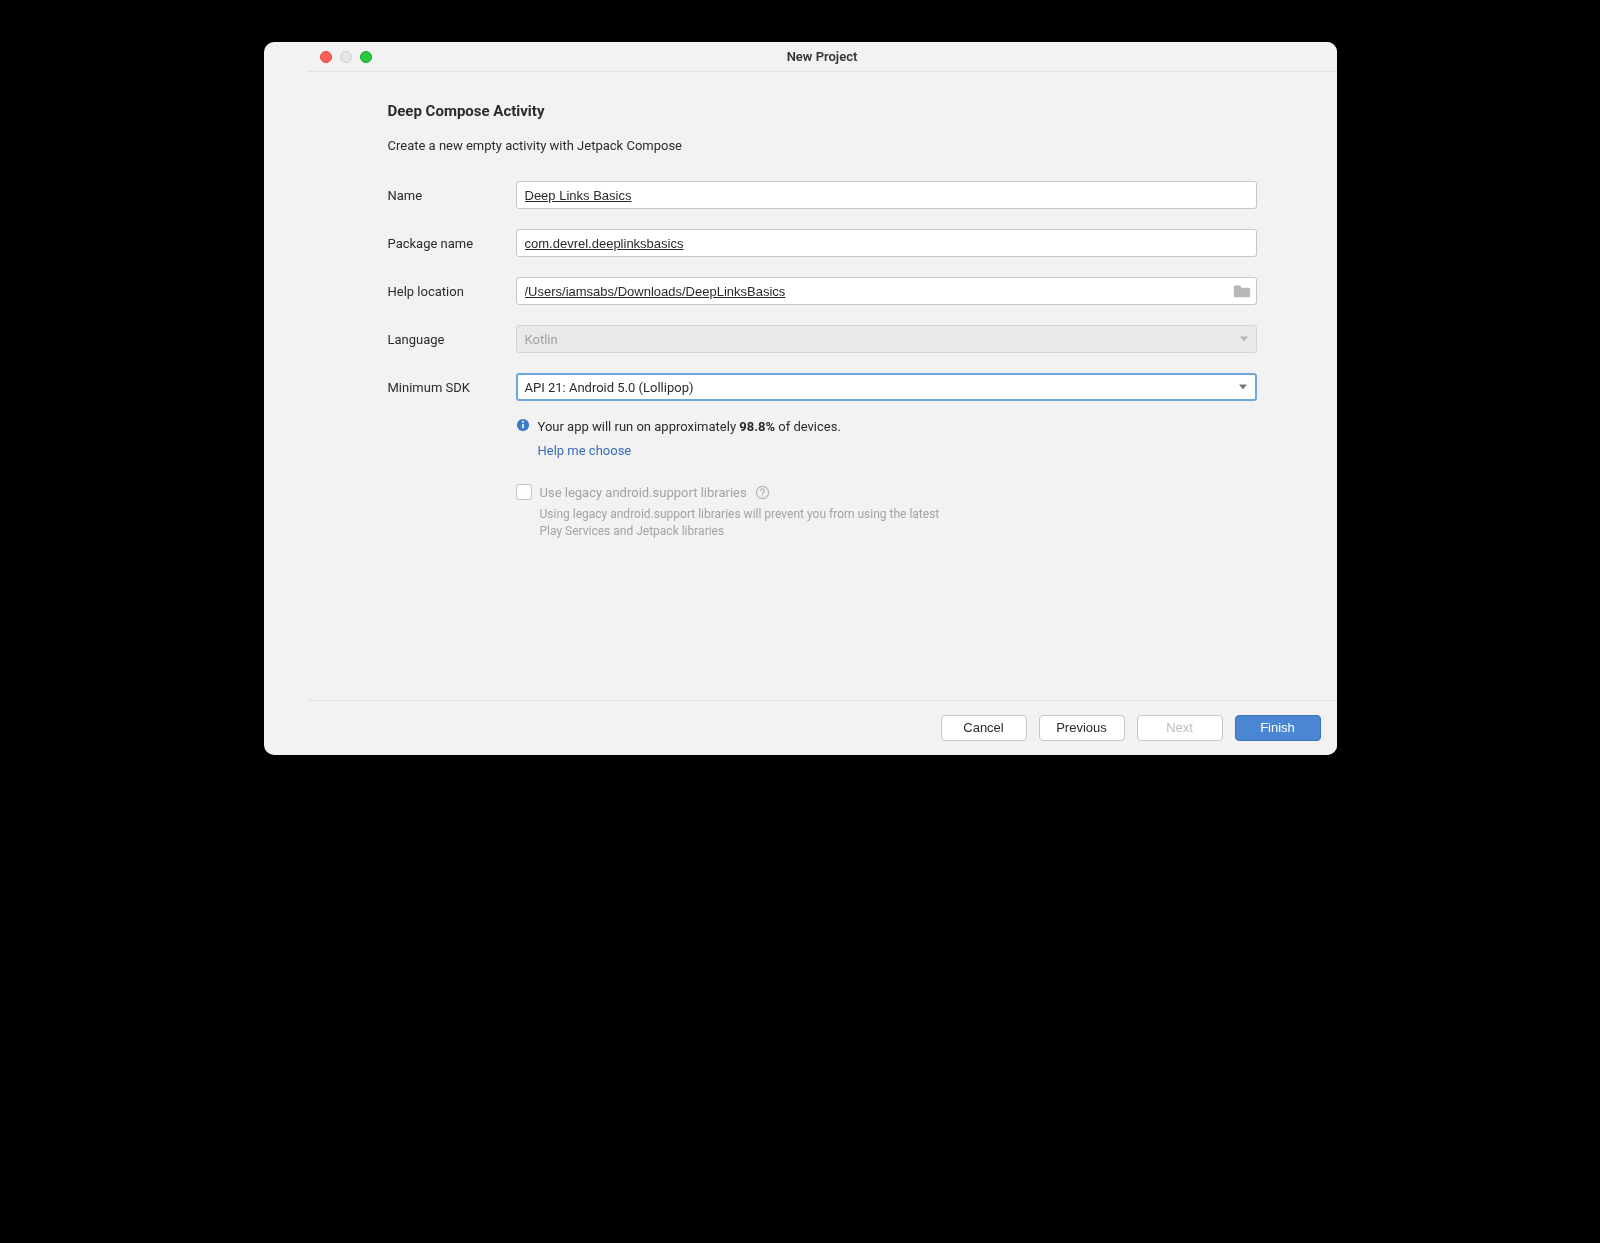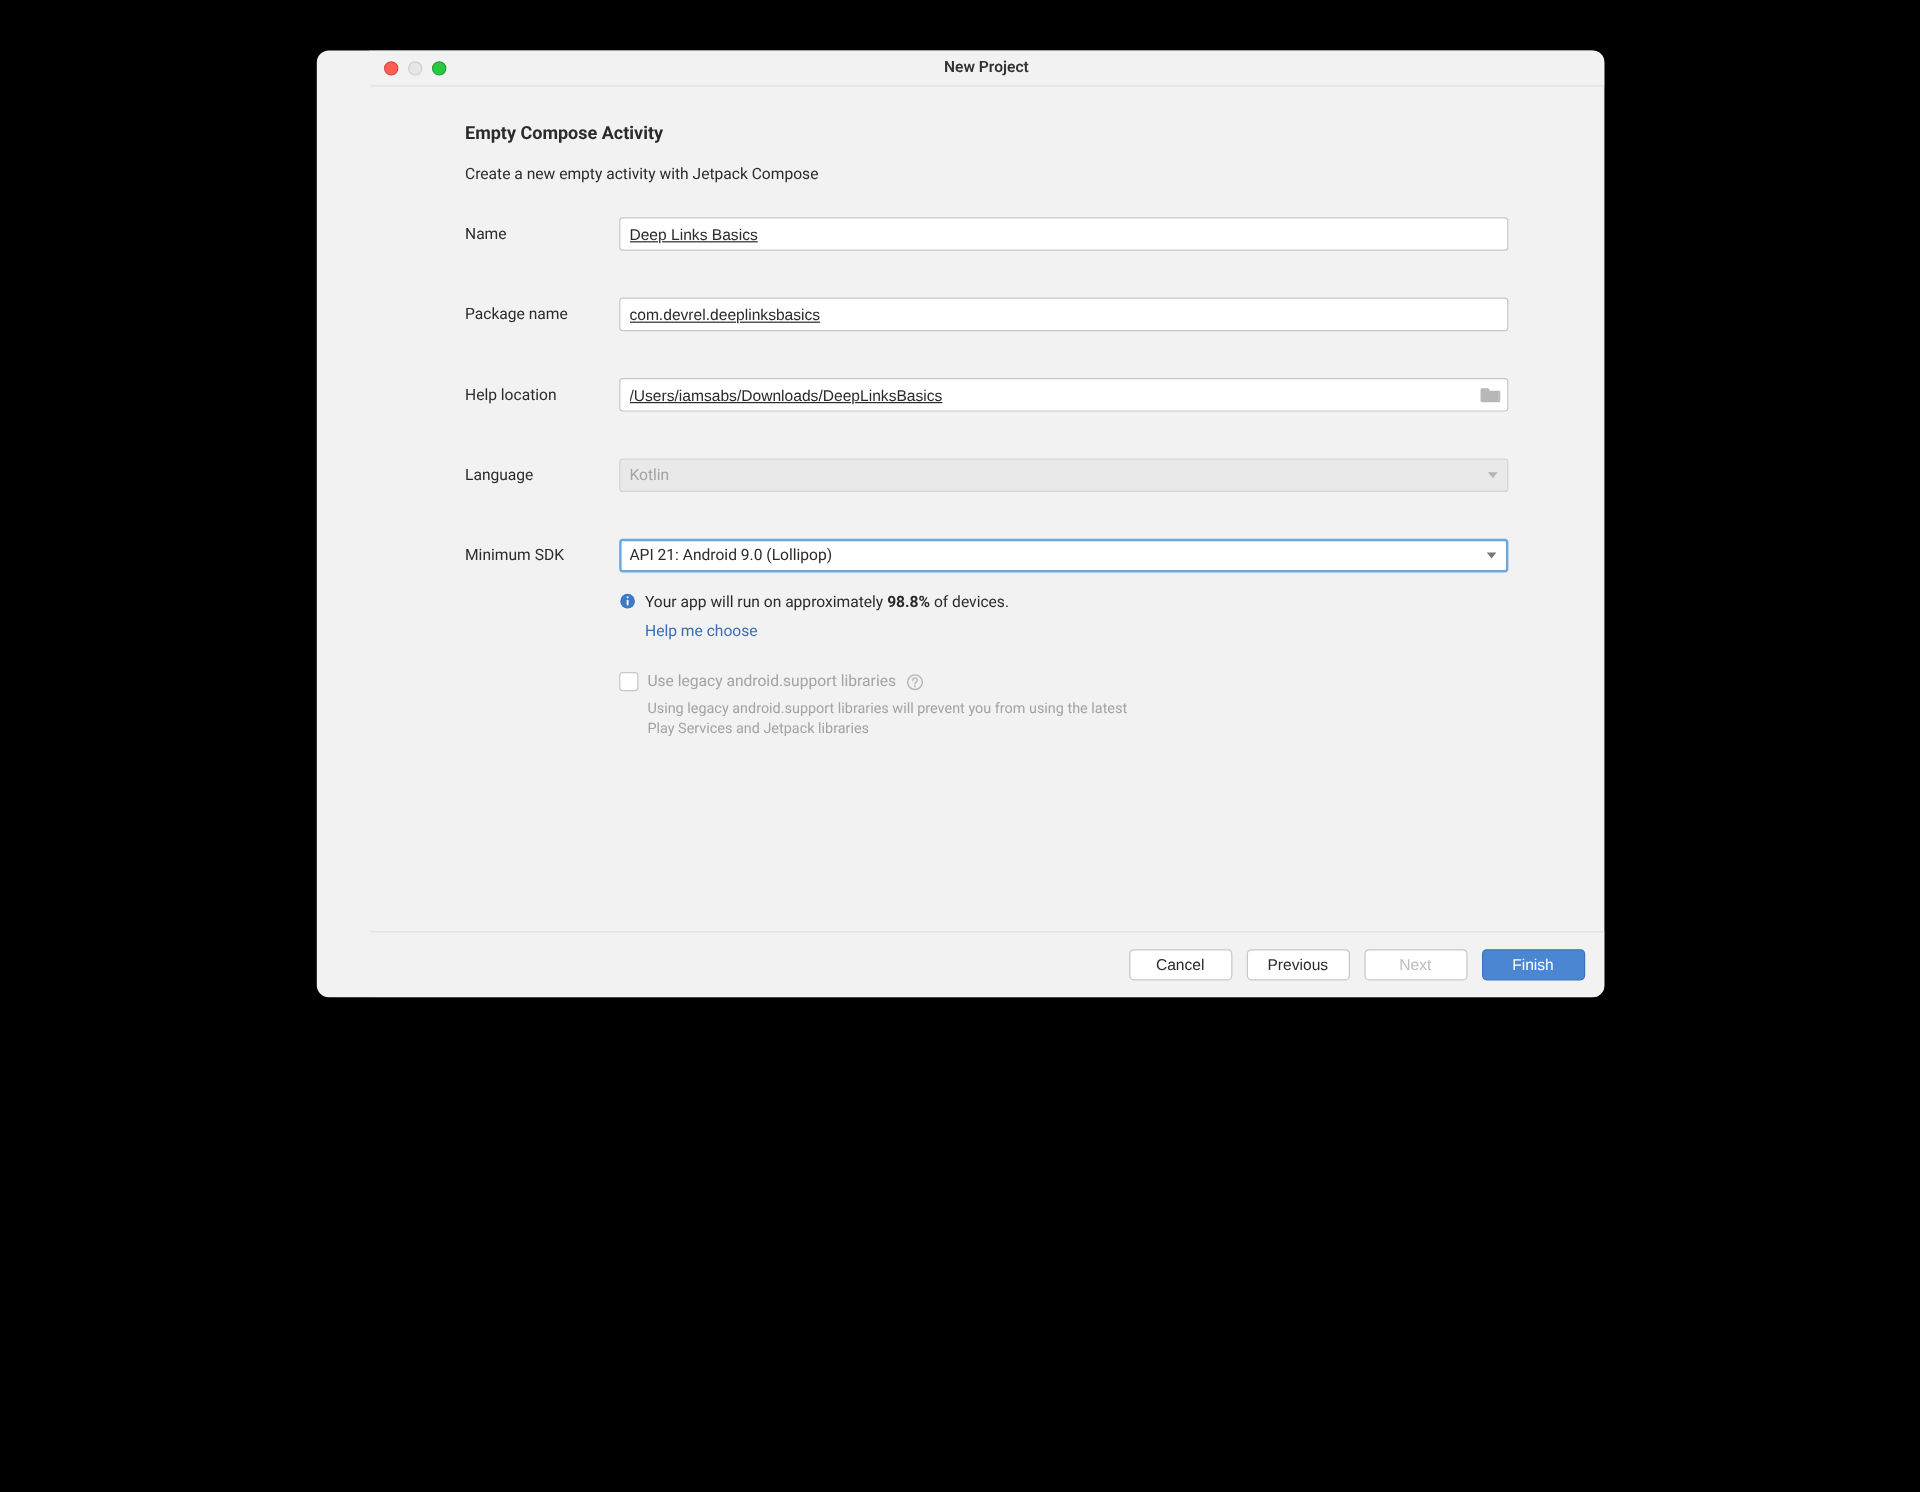--- a/index.html
+++ b/index.html
@@ -62,21 +62,21 @@
     margin-bottom: 18px;
   }
   .subheading {
     font-size: 13px;
     color: #2b2b2b;
     margin-bottom: 28px;
   }
   .form-row {
     display: flex;
     align-items: center;
-    margin-bottom: 39px;
+    margin-bottom: 20px;
   }
   .form-label {
     width: 128px;
     font-size: 13px;
     color: #2b2b2b;
     flex-shrink: 0;
   }
   .form-field {
     flex: 1;
   }
@@ -235,21 +235,21 @@
     <div class="traffic-lights">
       <div class="tl red"></div>
       <div class="tl yellow"></div>
       <div class="tl green"></div>
     </div>
     <div class="title">New Project</div>
   </div>
 
   <div class="content">
 
-    <div class="heading">Empty Compose Activity</div>
+    <div class="heading">Deep Compose Activity</div>
     <div class="subheading">Create a new empty activity with Jetpack Compose</div>
 
     <div class="form-row">
       <div class="form-label">Name</div>
       <div class="form-field">
         <input class="text-input" type="text" value="Deep Links Basics" style="">
       </div>
     </div>
 
     <div class="form-row">
@@ -277,21 +277,21 @@
           <span>Kotlin</span>
           <span class="select-caret"></span>
         </div>
       </div>
     </div>
 
     <div class="form-row" style="margin-bottom:22px;">
       <div class="form-label">Minimum SDK</div>
       <div class="form-field">
         <div class="select-field focused">
-          <span>API 21: Android 9.0 (Lollipop)</span>
+          <span>API 21: Android 5.0 (Lollipop)</span>
           <span class="select-caret"></span>
         </div>
       </div>
     </div>
 
     <div class="info-block">
       <svg class="info-icon" viewBox="0 0 16 16">
         <circle cx="8" cy="8" r="7" fill="#3a7ac8"></circle>
         <rect x="7.1" y="6.5" width="1.8" height="5.5" rx="0.9" fill="#fff"></rect>
         <circle cx="8" cy="4.3" r="1.1" fill="#fff"></circle>

